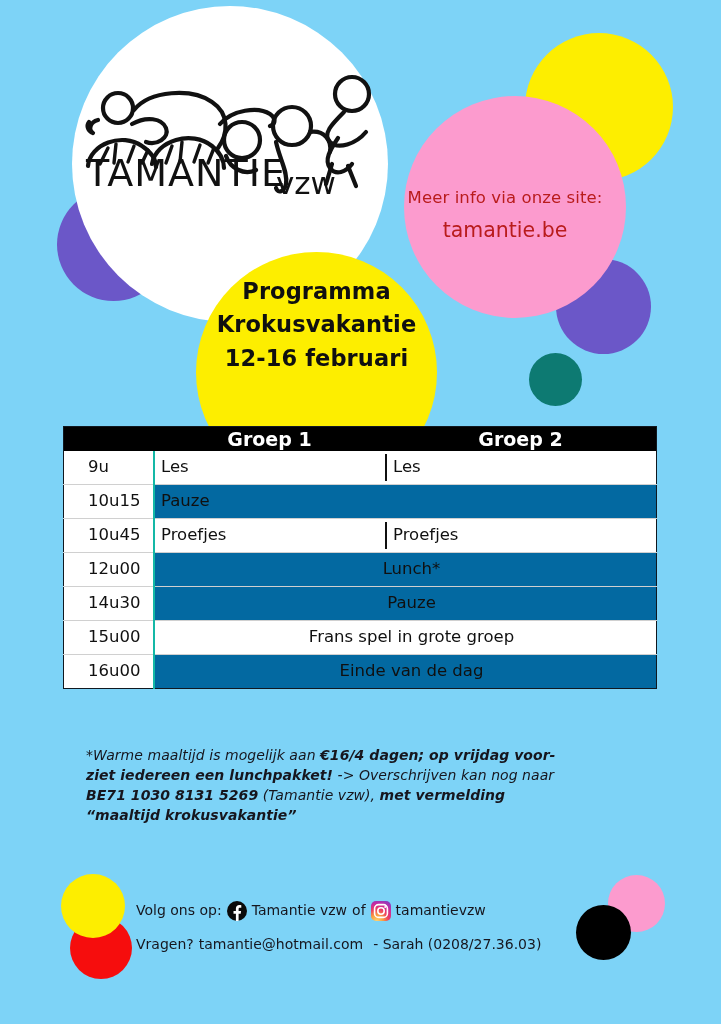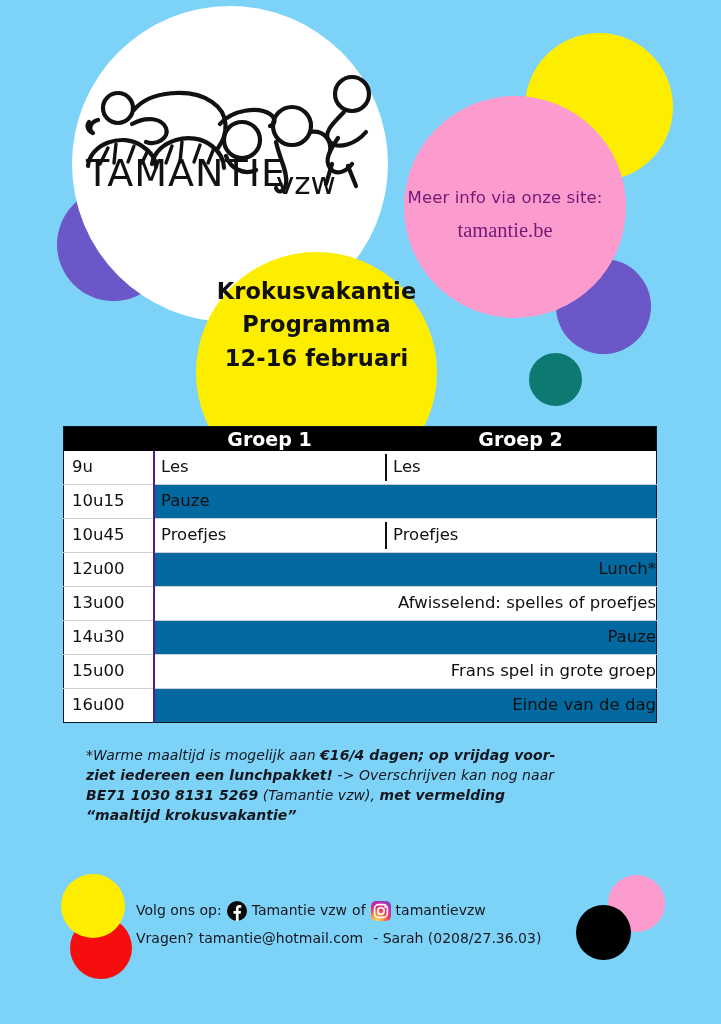--- a/index.html
+++ b/index.html
@@ -54,32 +54,31 @@
   .logo-wrap svg { display: block; width: 300px; height: 130px; }
 
   
   .site-info {
     position: absolute;
     left: 390px;
     top: 188px;
     width: 230px;
     z-index: 8;
     text-align: center;
-    color: #701a75;
+    color: #b91c1c;
   }
   .site-info .line1 {
     font-size: 16.5px;
     letter-spacing: .1px;
     line-height: 1.25;
   }
   .site-info .line2 {
     font-size: 20.5px;
     margin-top: 9px;
     line-height: 1.2;
-    font-family: Liberation Serif, serif;
   }
 
   .prog-title {
     position: absolute;
     left: 196px;
     top: 275px;
     width: 241px;
     z-index: 8;
     text-align: center;
     color: #101010;
@@ -120,42 +119,42 @@
   .schedule td {
     height: 33px;
     padding: 0 0 0 6px;
     border-top: 1px solid #d0d0d0;
     vertical-align: middle;
     line-height: 1.1;
   }
   .schedule tbody tr:first-child td { border-top: none; }
   .schedule td.time {
     background: #ffffff !important;
-    border-right: 2px solid #4c1d95;
-    padding-left: 8px;
+    border-right: 2px solid #14b8a6;
+    padding-left: 24px;
     white-space: nowrap;
   }
   .schedule tr.shade td { background: #0369a1; }
   .schedule tr.plain td { background: #ffffff; }
   .schedule td.g1 { position: relative; }
   .schedule td.g2 {
     position: relative;
     padding-left: 8px;
   }
   .schedule td.g2.divided::before {
     content: "";
     position: absolute;
     left: 0;
     top: 3px;
     bottom: 3px;
     width: 2px;
     background: #101010;
   }
   .schedule td.span-all {
-    text-align: right;
+    text-align: center;
     padding-left: 12px;
   }
 
   
   .footnote {
     position: absolute;
     left: 86px;
     top: 745px;
     width: 556px;
     z-index: 9;
@@ -176,21 +175,21 @@
     z-index: 9;
     color: #16161e;
     font-size: 14px;
     line-height: 1.1;
   }
   .contact .row {
     display: flex;
     align-items: center;
     height: 24px;
   }
-  .contact .row + .row { margin-top: 4px; }
+  .contact .row + .row { margin-top: 10px; }
   .contact .gap { display: inline-block; width: 5px; }
 
   .fb-icon, .ig-icon {
     display: inline-block;
     width: 20px;
     height: 20px;
     flex: 0 0 auto;
     margin: 0 5px;
     vertical-align: middle;
   }
@@ -246,22 +245,22 @@
       </g>
     </svg>
   </div>
 
   <div class="site-info">
     <div class="line1">Meer info via onze site:</div>
     <div class="line2">tamantie.be</div>
   </div>
 
   <div class="prog-title">
+    <div>Programma</div>
     <div>Krokusvakantie</div>
-    <div>Programma</div>
     <div>12-16 februari</div>
   </div>
 
   <table class="schedule">
     <thead>
       <tr>
         <th class="time-head"></th>
         <th class="g1-head">Groep 1</th>
         <th class="g2-head">Groep 2</th>
       </tr>
@@ -278,24 +277,20 @@
           <td class="g2"></td>
         </tr>
         <tr class="plain">
           <td class="time">10u45</td>
           <td class="g1">Proefjes</td>
           <td class="g2 divided">Proefjes</td>
         </tr>
         <tr class="shade">
           <td class="time">12u00</td>
           <td class="span-all" colspan="2">Lunch*</td>
-        </tr>
-        <tr class="plain">
-          <td class="time">13u00</td>
-          <td class="span-all" colspan="2">Afwisselend: spelles of proefjes</td>
         </tr>
         <tr class="shade">
           <td class="time">14u30</td>
           <td class="span-all" colspan="2">Pauze</td>
         </tr>
         <tr class="plain">
           <td class="time">15u00</td>
           <td class="span-all" colspan="2">Frans spel in grote groep</td>
         </tr>
         <tr class="shade">

